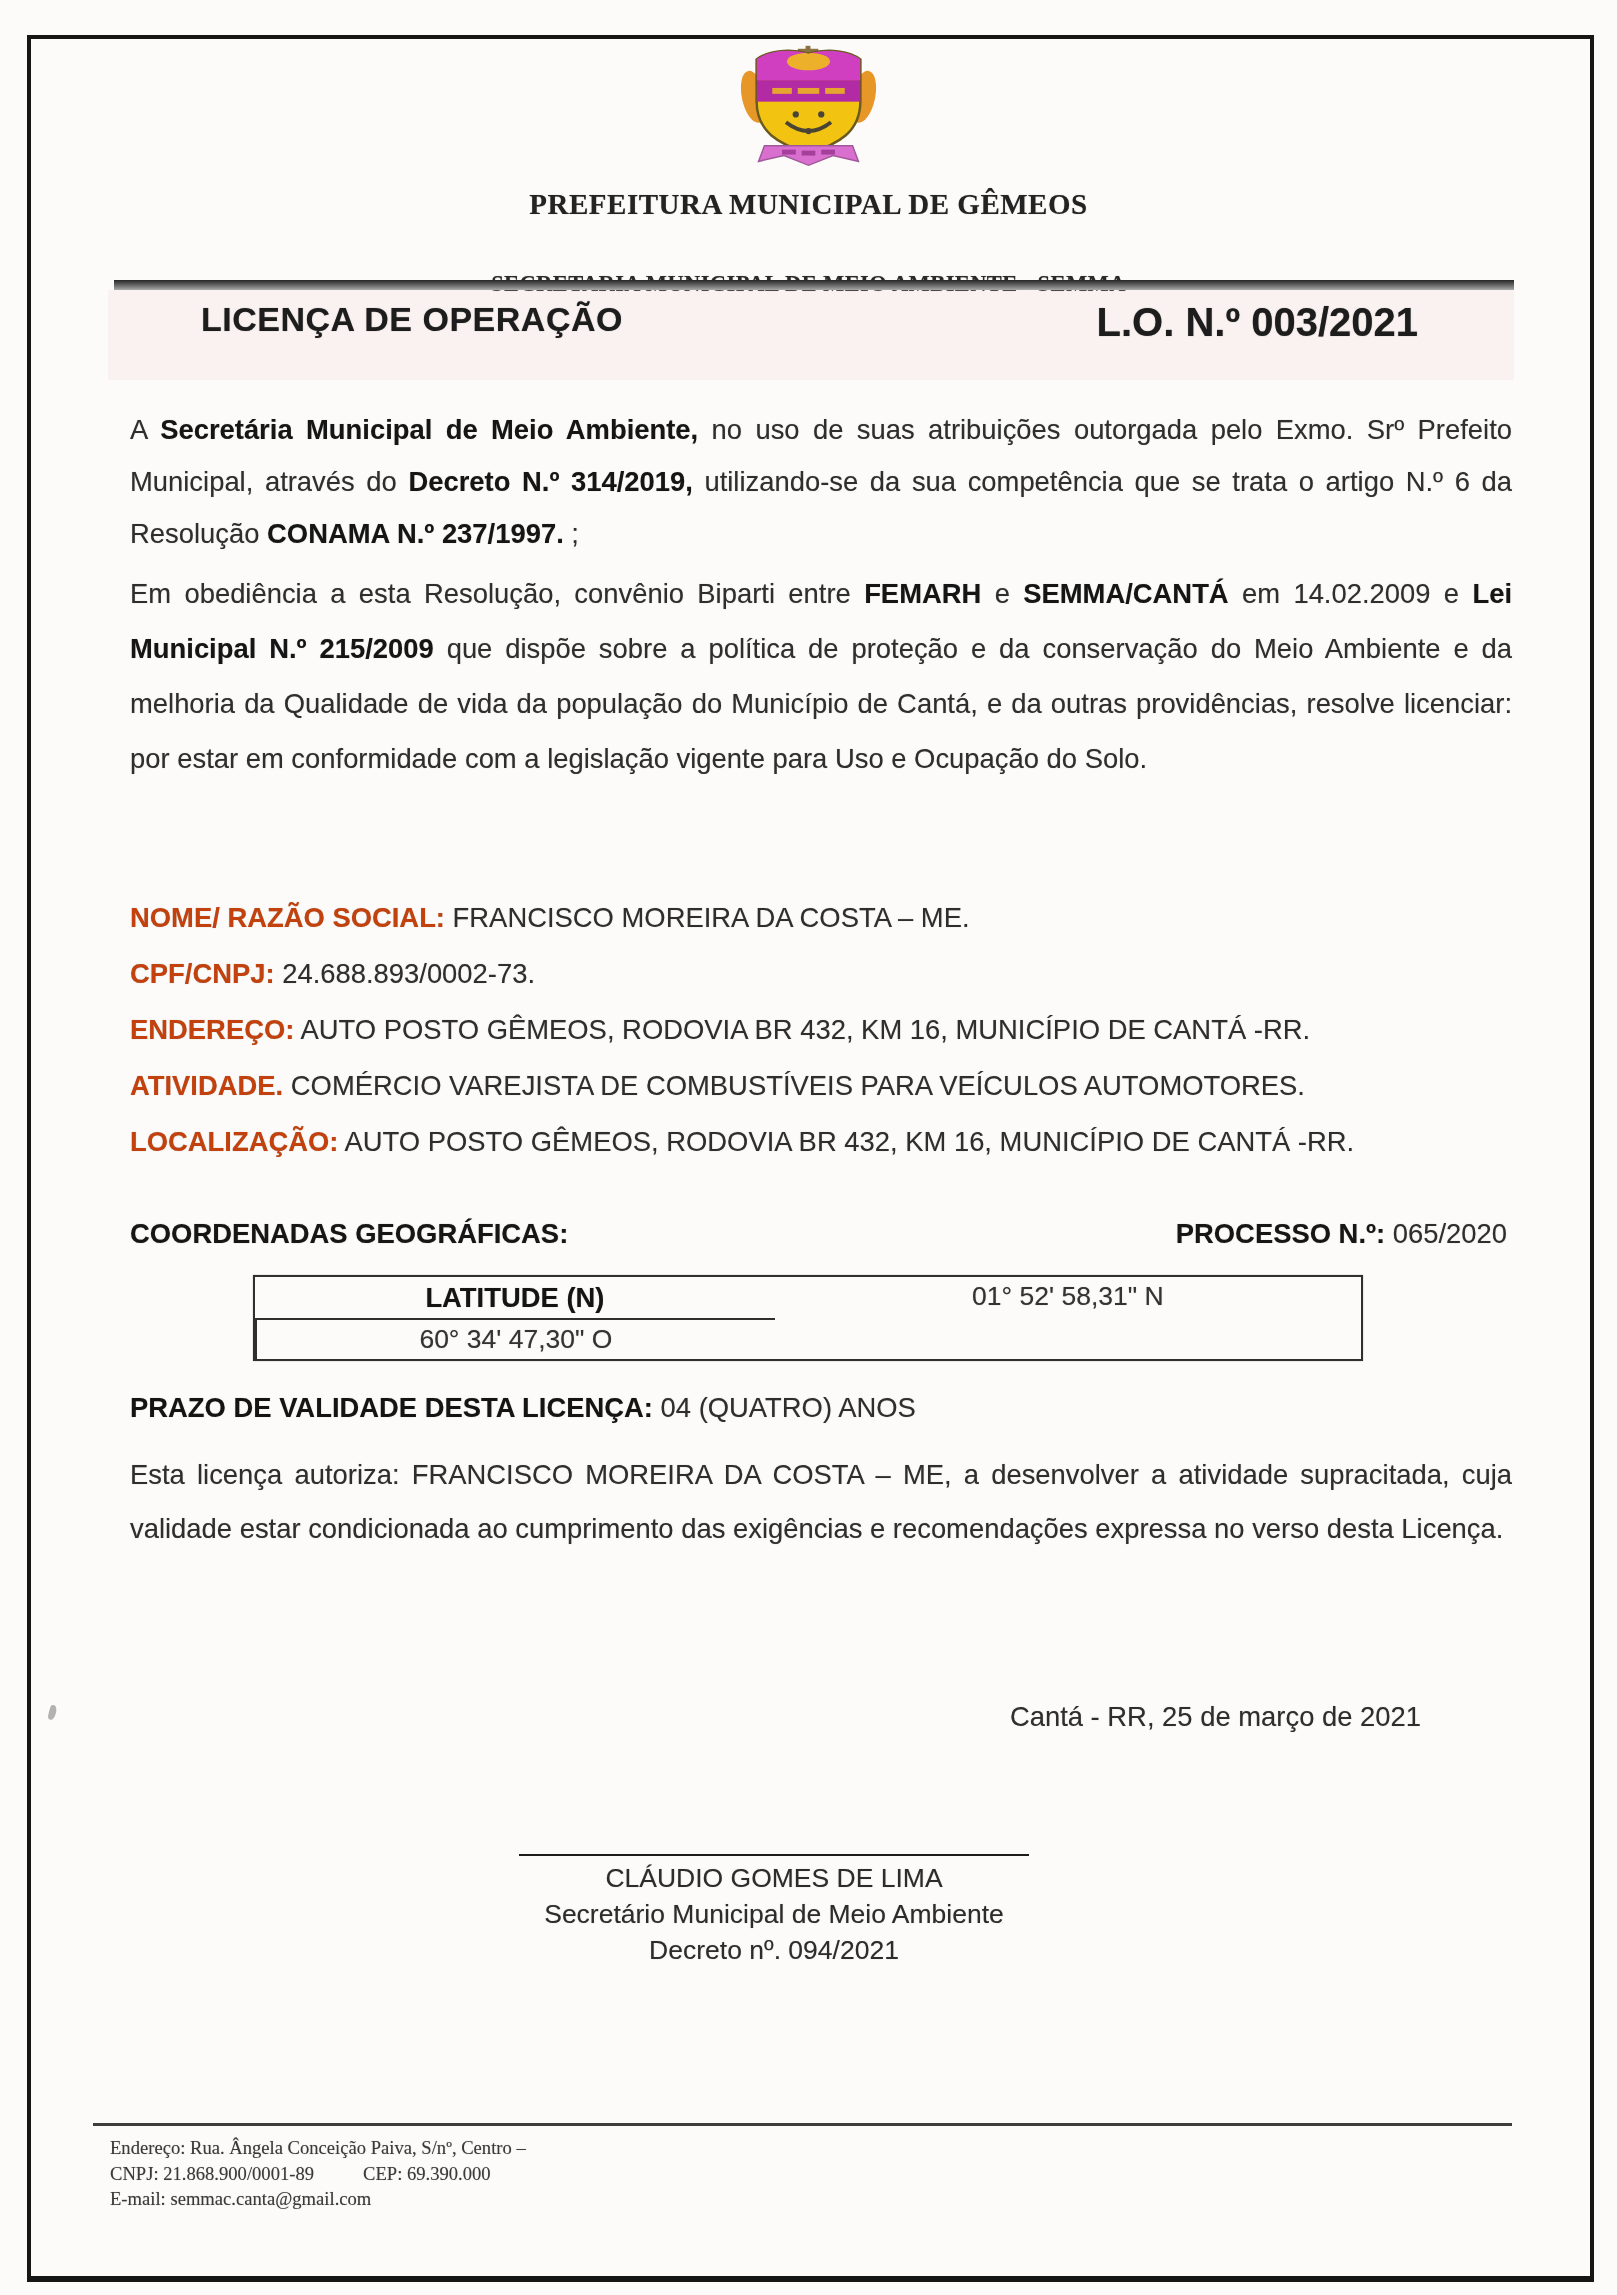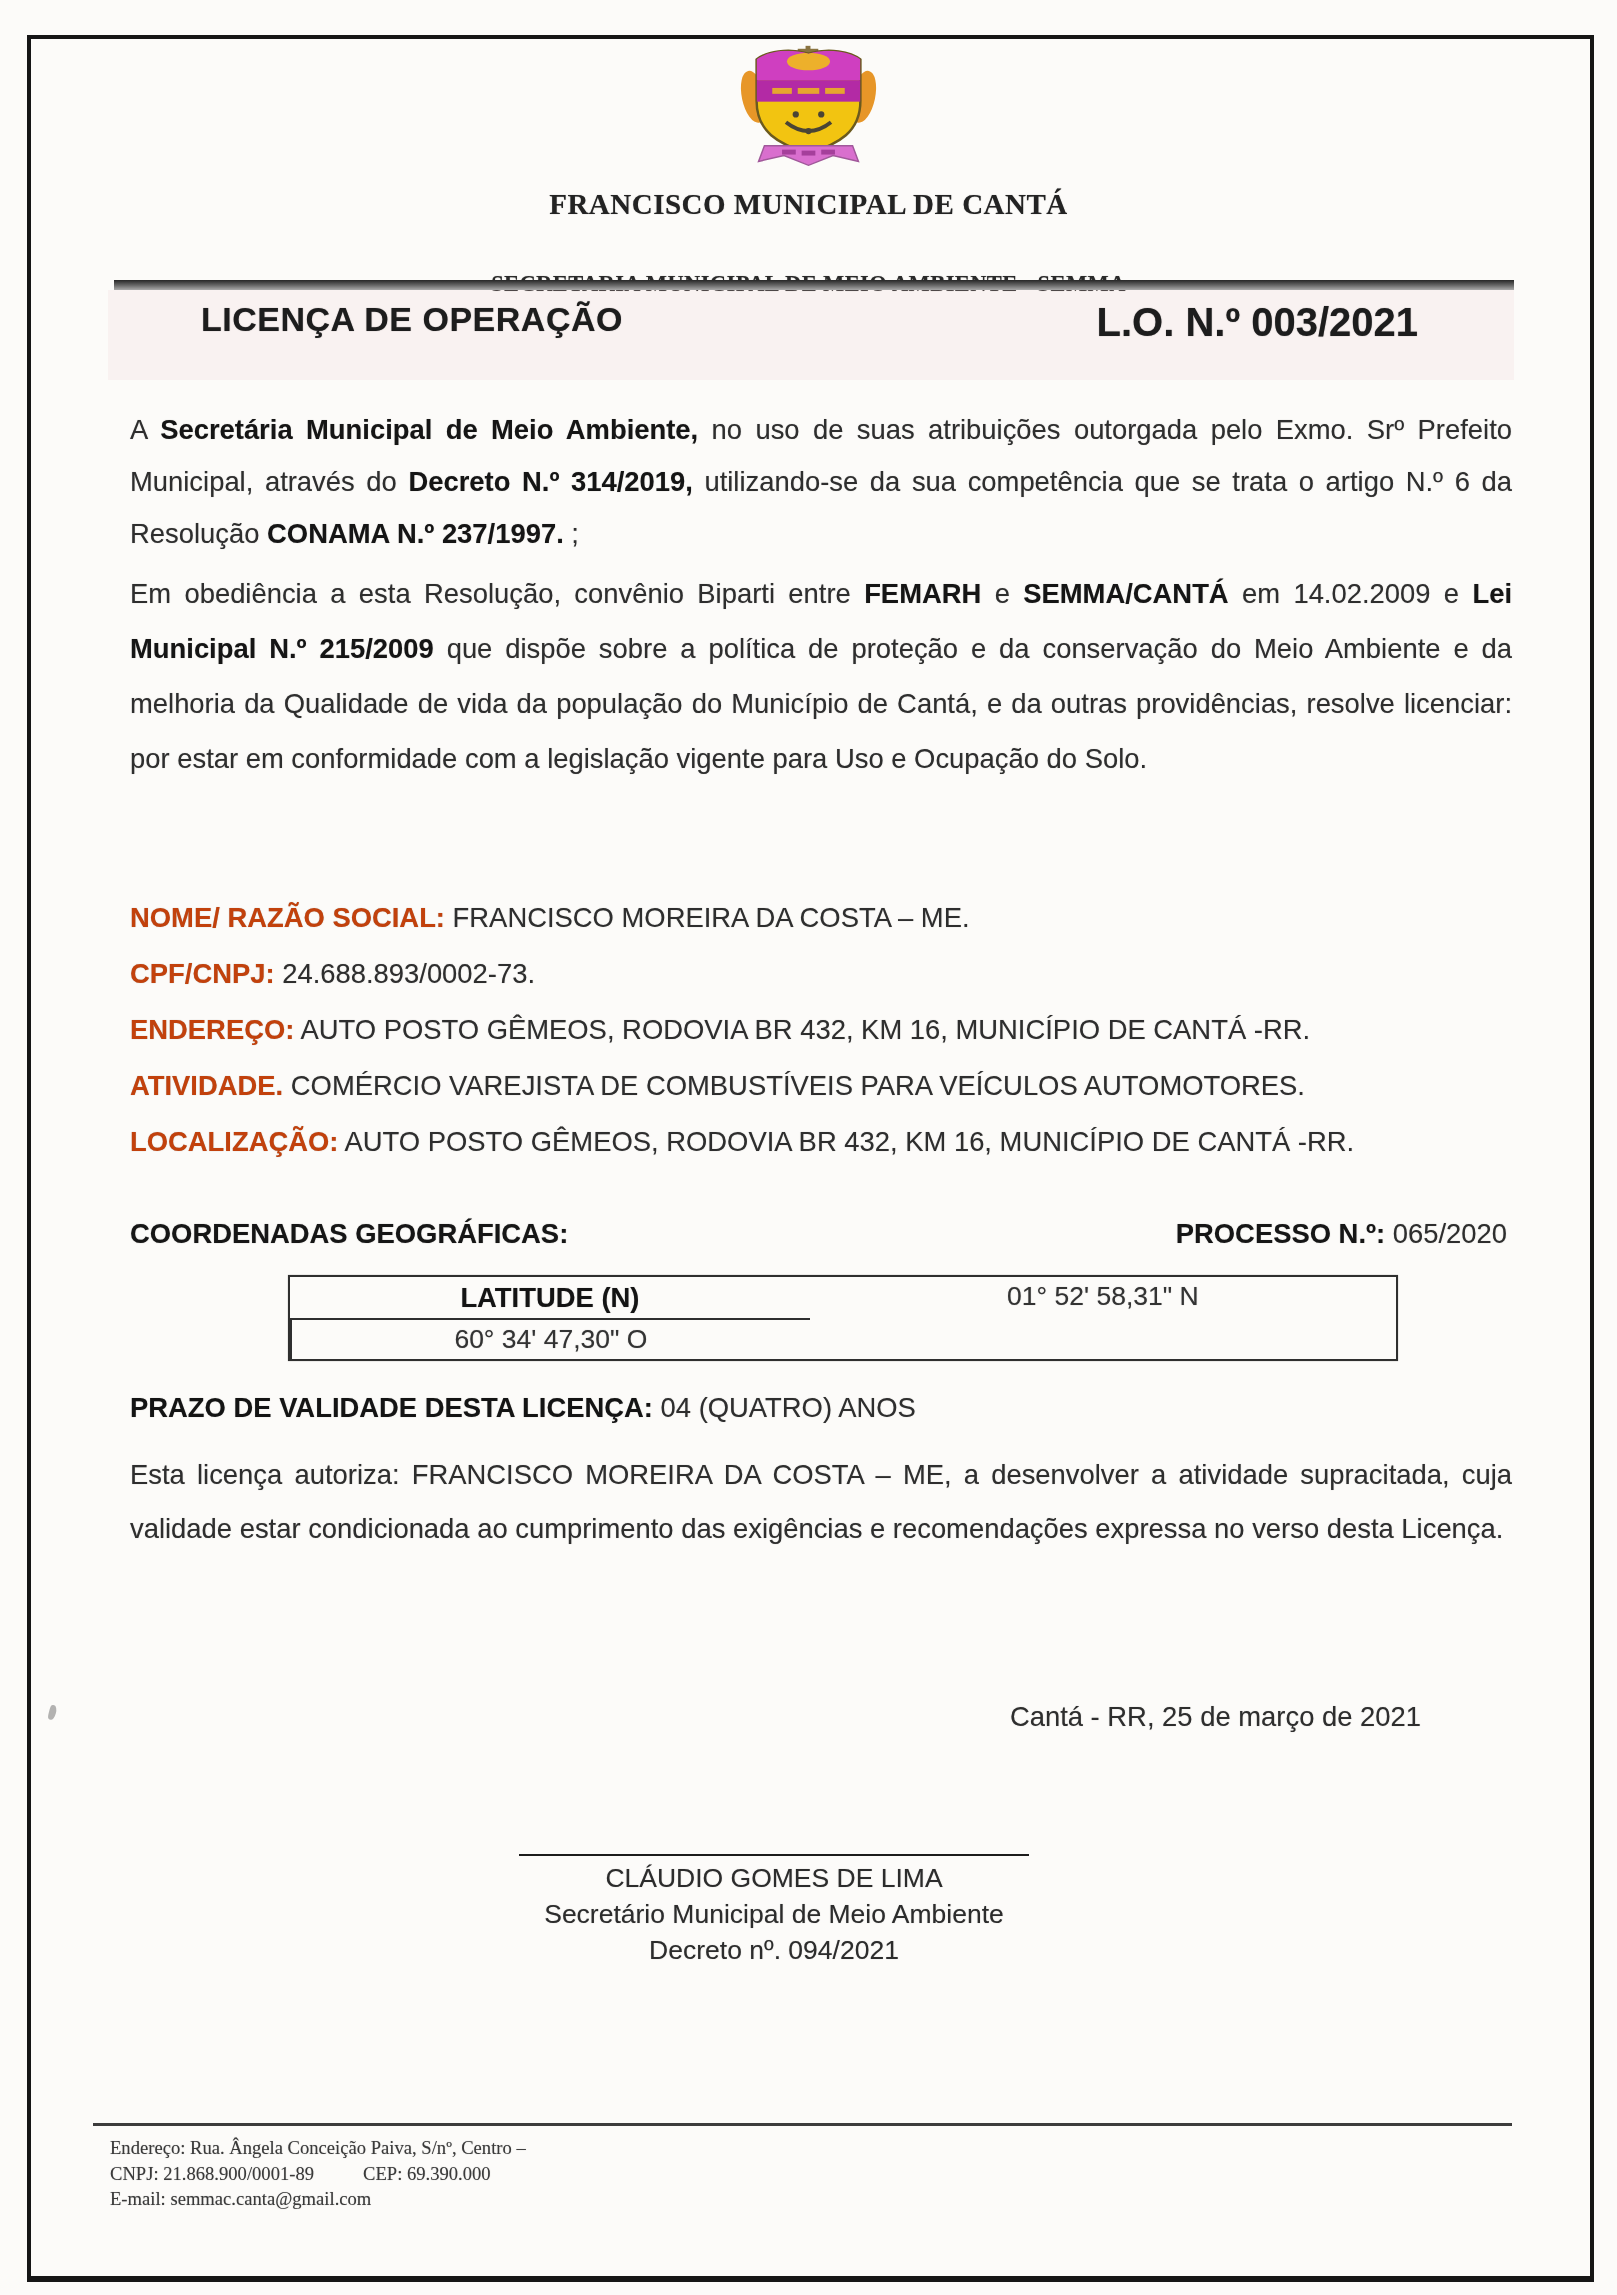--- a/index.html
+++ b/index.html
@@ -37,21 +37,21 @@
   .p2{left:130px;top:566px;width:1382px;line-height:55px;}
   .fields{left:130px;top:890px;width:1382px;font-size:27.4px;}
   .fieldrow{line-height:56px;white-space:nowrap;color:#2e2e2e;text-shadow:0 0 1px rgba(40,40,40,.35);}
   .fieldrow b{color:#c2410c;}
   .coords-head{left:130px;top:1218px;font-size:27.4px;font-weight:bold;color:#161616;
     text-shadow:0 0 1px rgba(20,20,20,.45);}
   .processo{right:110px;top:1218px;font-size:27.4px;color:#2e2e2e;text-shadow:0 0 1px rgba(40,40,40,.35);}
   .processo b{color:#161616;}
   
   .geo-table{left:253px;top:1275px;width:1106px;border:2px solid #2f2f2f;
-    display:grid;grid-template-columns:47% 53%;box-shadow:0 0 1px rgba(0,0,0,.4);margin-left:35px;}
+    display:grid;grid-template-columns:47% 53%;box-shadow:0 0 1px rgba(0,0,0,.4);}
   .geo-table .cell{display:flex;align-items:center;justify-content:center;
     font-size:27.4px;height:41px;color:#222;text-shadow:0 0 1px rgba(30,30,30,.4);}
   .geo-table .hdr{font-weight:bold;border-bottom:2px solid #2f2f2f;color:#141414;}
   .geo-table .c2{border-left:2px solid #2f2f2f;}
   .geo-table .val{height:39px;font-size:26.5px;color:#333;}
   .prazo{left:130px;top:1392px;font-size:27.4px;color:#2e2e2e;text-shadow:0 0 1px rgba(40,40,40,.35);}
   .prazo b{color:#141414;}
   .auth{left:130px;top:1448px;width:1382px;line-height:54px;}
   .dateline{right:196px;top:1701px;font-size:27.4px;color:#2e2e2e;text-shadow:0 0 1px rgba(40,40,40,.35);}
   
@@ -93,21 +93,21 @@
     <path d="M50 78 Q73 96 96 78" fill="none" stroke-width="4" stroke="#4a4435"></path>
     <circle cx="60" cy="70" r="3.2" fill="#4a4435"></circle>
     <circle cx="86" cy="70" r="3.2" fill="#4a4435"></circle>
     <circle cx="73" cy="87" r="3.2" fill="#4a4435"></circle>
     <path d="M28 102 L118 102 L124 118 L98 112 L73 122 L48 112 L22 118 Z" stroke="#a0589a" stroke-width="1.5" fill="#d96fce"></path>
     <rect x="46" y="106" width="14" height="5" fill="#a53f9b"></rect>
     <rect x="66" y="107" width="14" height="5" fill="#a53f9b"></rect>
     <rect x="86" y="106" width="14" height="5" fill="#a53f9b"></rect>
   </svg>
 
-  <div class="abs org1">FRANCISCO MUNICIPAL DE CANTÁ</div>
+  <div class="abs org1">PREFEITURA MUNICIPAL DE GÊMEOS</div>
   <div class="abs org2">SECRETARIA MUNICIPAL DE MEIO AMBIENTE - SEMMA</div>
 
   <div class="abs title-tint"></div>
   <div class="abs title-rule"></div>
   <div class="abs lic-title">LICENÇA DE OPERAÇÃO</div>
   <div class="abs lic-num">L.O. N.º 003/2021</div>
 
   <p class="abs para p1"><span>A </span><b>Secretária Municipal de Meio Ambiente,</b><span> no uso de suas atribuições outorgada pelo Exmo. Srº Prefeito Municipal, através do </span><b>Decreto N.º 314/2019,</b><span> utilizando-se da sua competência que se trata o artigo N.º 6 da Resolução </span><b>CONAMA N.º 237/1997.</b><span> ;</span></p>
 
   <p class="abs para p2"><span>Em obediência a esta Resolução, convênio Biparti entre </span><b>FEMARH</b><span> e </span><b>SEMMA/CANTÁ</b><span> em 14.02.2009 e </span><b>Lei Municipal N.º 215/2009</b><span> que dispõe sobre a política de proteção e da conservação do Meio Ambiente e da melhoria da Qualidade de vida da população do Município de Cantá, e da outras providências, resolve licenciar: por estar em conformidade com a legislação vigente para Uso e Ocupação do Solo.</span></p>

